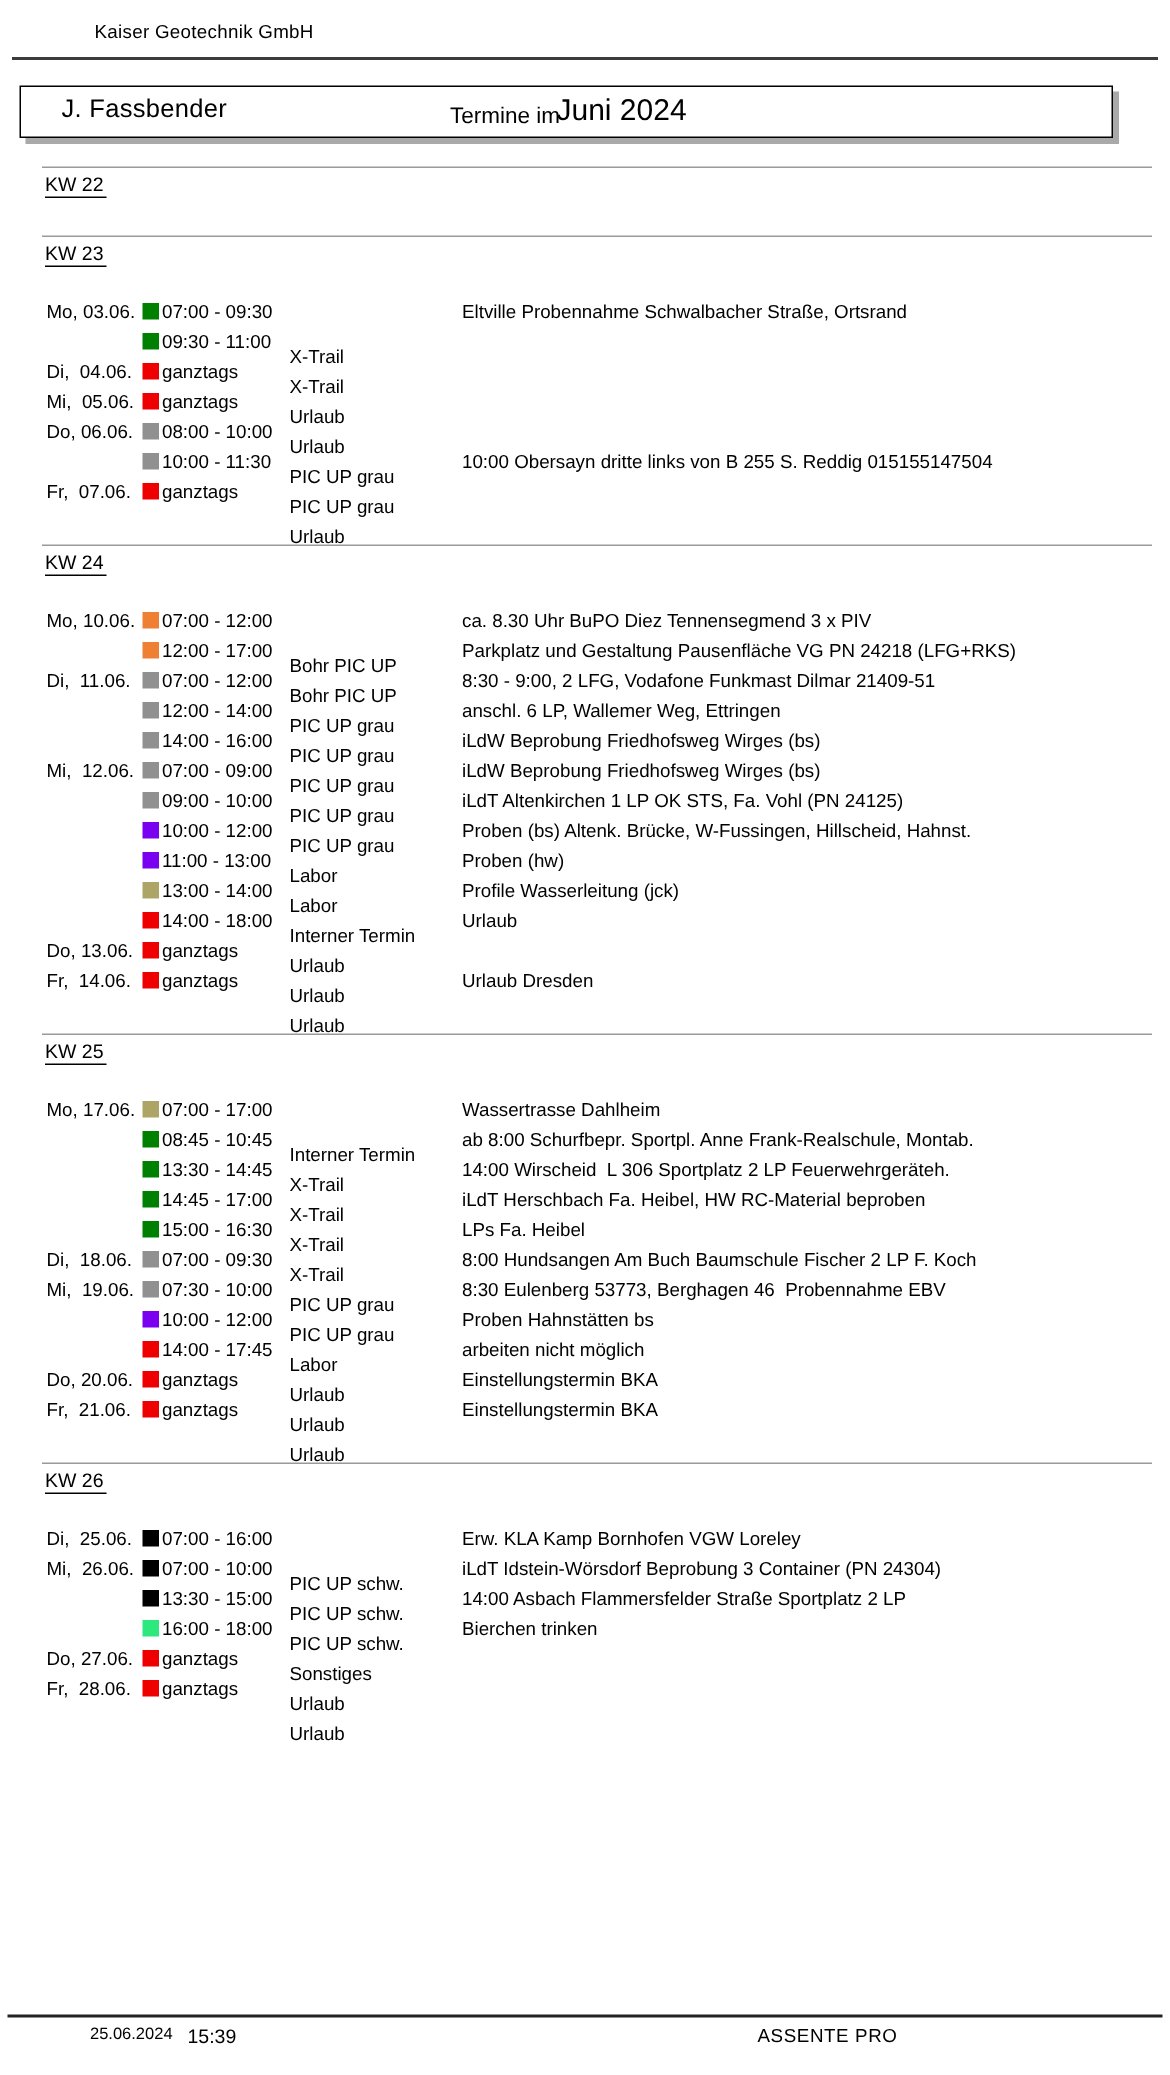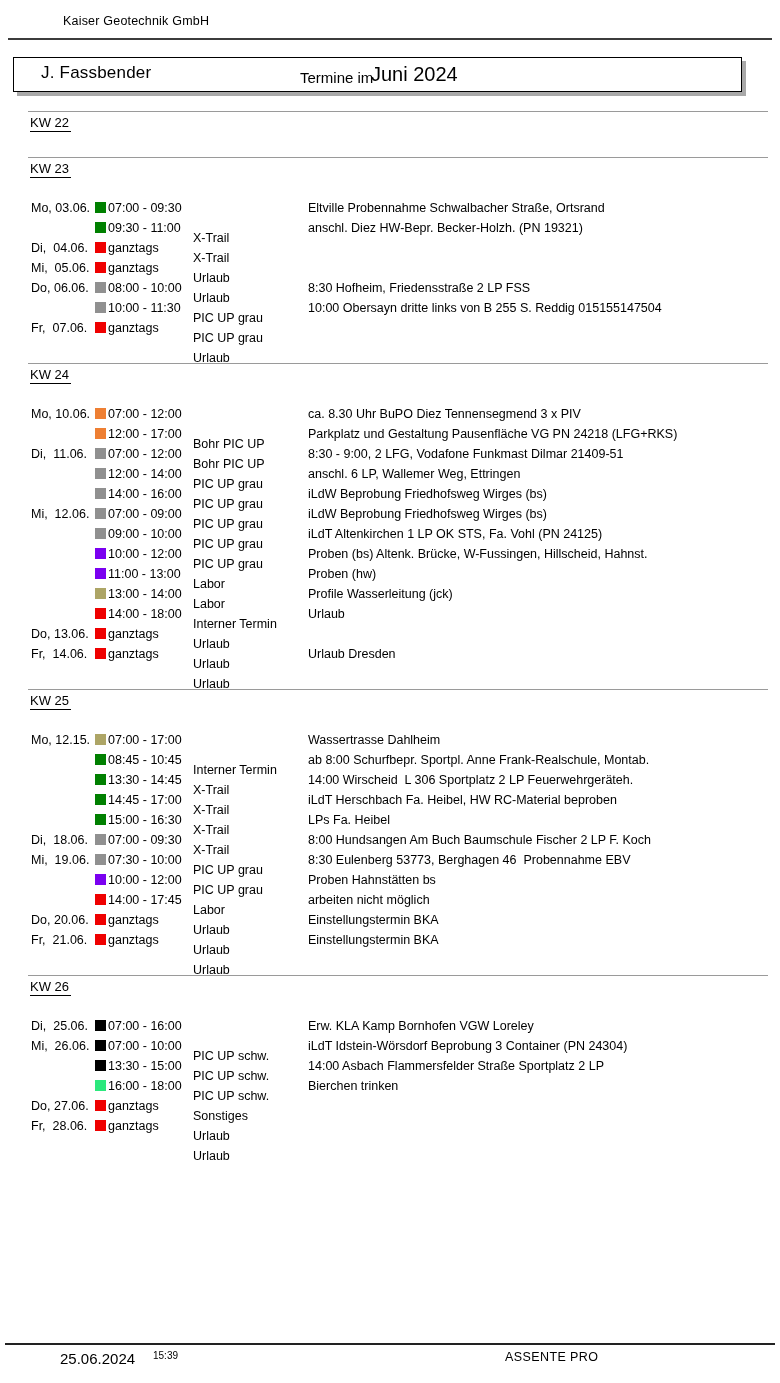--- a/index.html
+++ b/index.html
@@ -66,22 +66,22 @@
   .cell.desc{left:280px;}
   .marker{
     position:absolute;left:67px;top:4px;
     width:11px;height:11px;
   }
   
   .footer-rule{
     position:absolute;left:5px;right:5px;top:1343px;
     border-top:2px solid #222;height:0;
   }
-  .footer-date{position:absolute;left:60px;top:1350px;font-size:15px;}
-  .footer-time{position:absolute;left:153px;top:1350px;font-size:10px;}
+  .footer-date{position:absolute;left:60px;top:1350px;font-size:11px;}
+  .footer-time{position:absolute;left:125px;top:1350px;font-size:13px;}
   .footer-app{position:absolute;left:505px;top:1350px;font-size:12.5px;letter-spacing:.4px;}
 </style>
 </head>
 <body>
 
 <div class="page">
 
   <div class="company">Kaiser Geotechnik GmbH</div>
   <div class="top-rule"></div>
 
@@ -106,21 +106,20 @@
     <span class="cell time">07:00 - 09:30</span>
     <span class="cell type">X-Trail</span>
     <span class="cell desc">Eltville Probennahme Schwalbacher Straße, Ortsrand</span>
   </div>
 
   <div class="row">
     <span class="cell day"></span>
     <span class="marker" style="background: rgb(0, 128, 0);"></span>
     <span class="cell time">09:30 - 11:00</span>
     <span class="cell type">X-Trail</span>
-    <span class="cell desc">anschl. Diez HW-Bepr. Becker-Holzh. (PN 19321)</span>
   </div>
 
   <div class="row">
     <span class="cell day">Di,  04.06.</span>
     <span class="marker" style="background: rgb(239, 0, 0);"></span>
     <span class="cell time">ganztags</span>
     <span class="cell type">Urlaub</span>
     <span class="cell desc"></span>
   </div>
 
@@ -130,21 +129,20 @@
     <span class="cell time">ganztags</span>
     <span class="cell type">Urlaub</span>
     <span class="cell desc"></span>
   </div>
 
   <div class="row">
     <span class="cell day">Do, 06.06.</span>
     <span class="marker" style="background: rgb(144, 144, 144);"></span>
     <span class="cell time">08:00 - 10:00</span>
     <span class="cell type">PIC UP grau</span>
-    <span class="cell desc">8:30 Hofheim, Friedensstraße 2 LP FSS</span>
   </div>
 
   <div class="row">
     <span class="cell day"></span>
     <span class="marker" style="background: rgb(144, 144, 144);"></span>
     <span class="cell time">10:00 - 11:30</span>
     <span class="cell type">PIC UP grau</span>
     <span class="cell desc">10:00 Obersayn dritte links von B 255 S. Reddig 015155147504</span>
   </div>
 
@@ -264,21 +262,21 @@
     <span class="cell type">Urlaub</span>
     <span class="cell desc">Urlaub Dresden</span>
   </div>
 </div>
   </section>
 
   <section class="week">
     <div class="kw-label">KW 25</div>
     <div class="rows">
   <div class="row">
-    <span class="cell day">Mo, 12.15.</span>
+    <span class="cell day">Mo, 17.06.</span>
     <span class="marker" style="background: rgb(173, 165, 102);"></span>
     <span class="cell time">07:00 - 17:00</span>
     <span class="cell type">Interner Termin</span>
     <span class="cell desc">Wassertrasse Dahlheim</span>
   </div>
 
   <div class="row">
     <span class="cell day"></span>
     <span class="marker" style="background: rgb(0, 128, 0);"></span>
     <span class="cell time">08:45 - 10:45</span>

